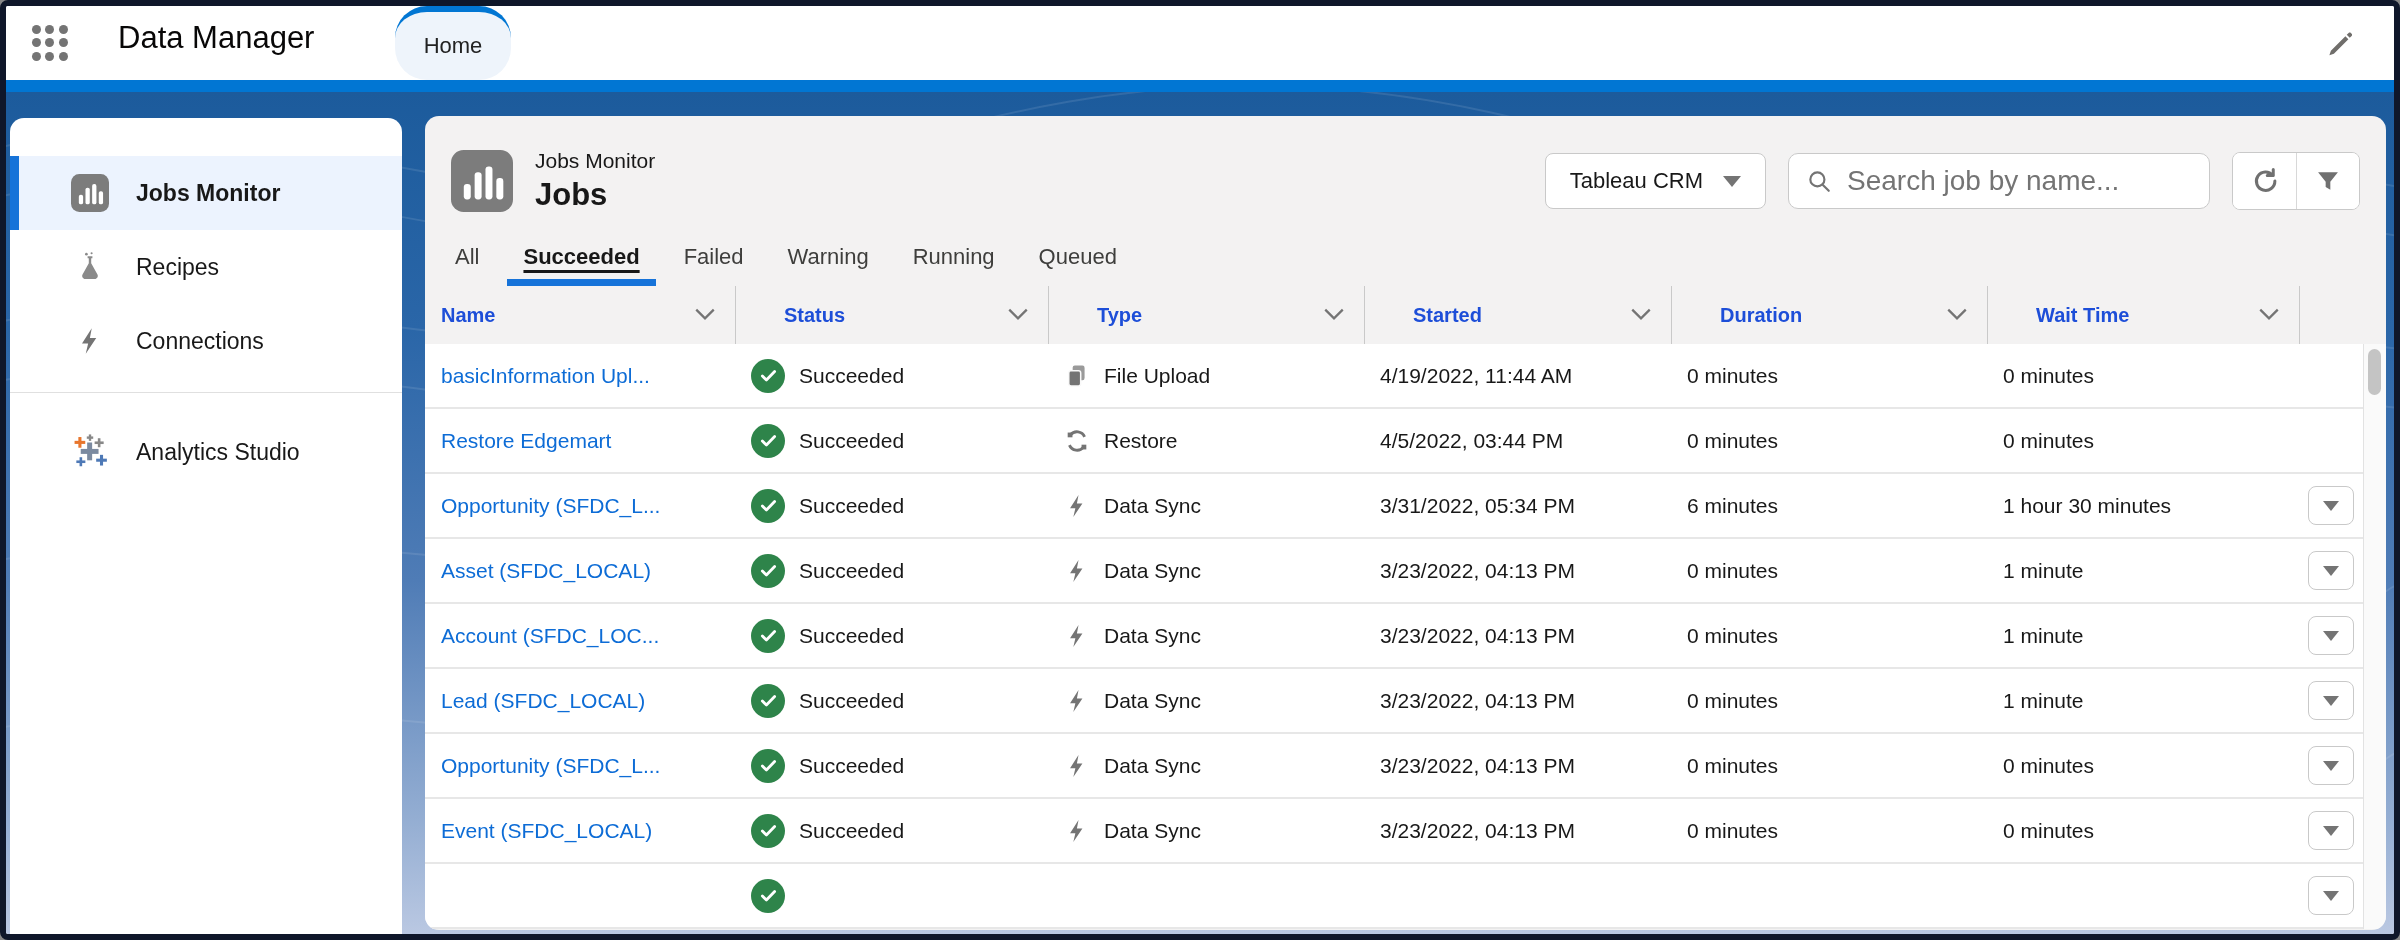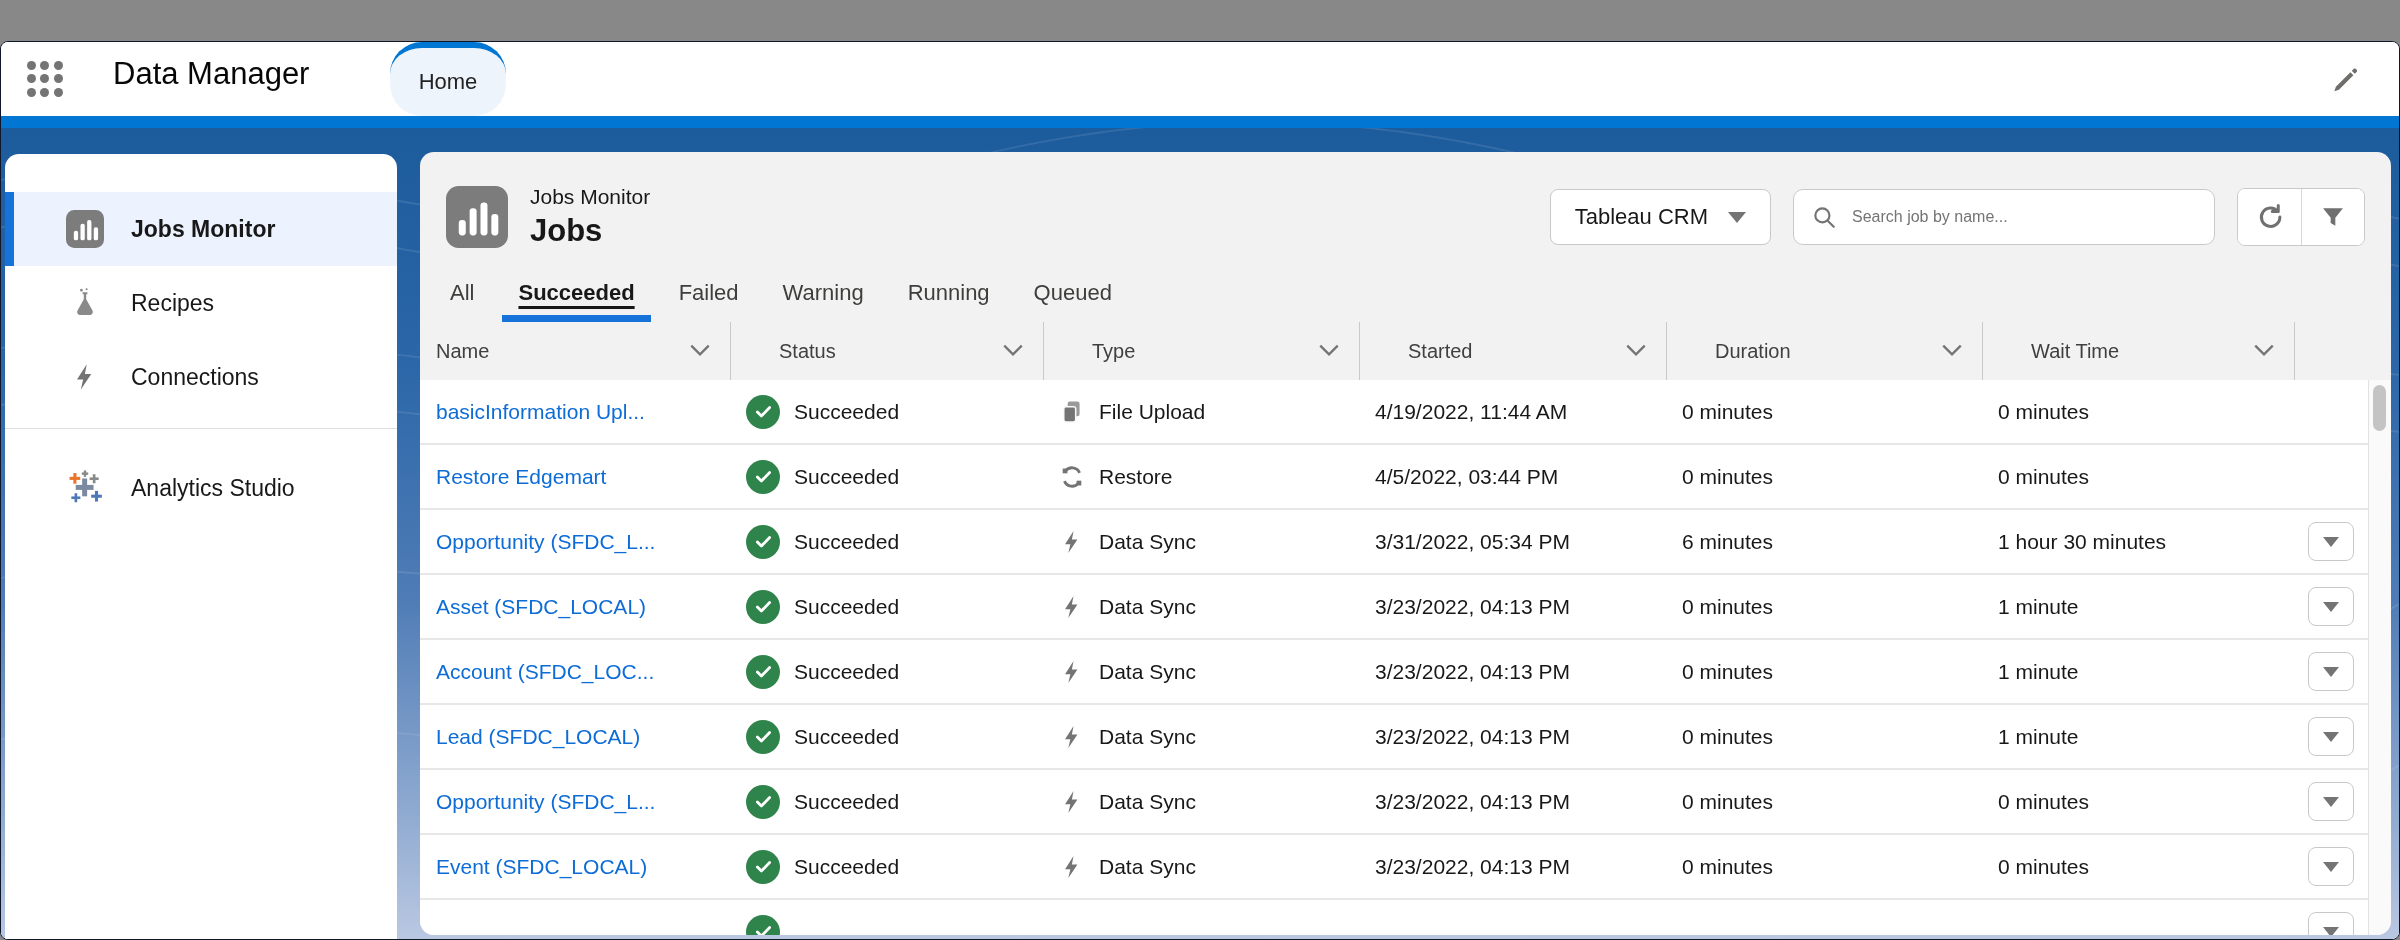--- a/index.html
+++ b/index.html
@@ -1,19 +1,19 @@
 <!DOCTYPE html>
 <html><head>
 <meta charset="utf-8">
 <style>
   html,body{margin:0;padding:0;background:#888;}
   .screen{position:relative;width:2400px;height:940px;font-family:"Liberation Sans",sans-serif;
     -webkit-font-smoothing:antialiased;}
-  .frame{position:absolute;inset:0;border:1px solid #0f172a;border-radius:8px;overflow:hidden;
-    background:#fff;box-sizing:border-box;margin-top:41px;}
+  .frame{position:absolute;inset:0;border:6px solid #0f172a;border-radius:8px;overflow:hidden;
+    background:#fff;box-sizing:border-box;}
 
   
   .gheader{position:absolute;top:0;left:0;right:0;height:74px;background:#fff;}
   .waffle{position:absolute;left:26px;top:19px;width:36px;height:36px;display:grid;
     grid-template-columns:repeat(3,1fr);grid-template-rows:repeat(3,1fr);gap:4px;cursor:pointer;}
   .waffle span{width:9px;height:9px;border-radius:50%;background:#747474;}
   .app-title{position:absolute;left:112px;top:14px;font-size:31px;font-weight:500;color:#080707;}
   .home-tab{position:absolute;left:389px;top:0;height:74px;width:116px;background:#eef4fb;
     border-top:6px solid #0176d3;box-sizing:border-box;display:flex;align-items:center;
     justify-content:center;font-size:22px;color:#222;cursor:pointer;border-radius:32px;}
@@ -45,41 +45,41 @@
   .title-icon{width:62px;height:62px;}
   .subtitle{font-size:21px;color:#181818;margin-bottom:4px;}
   .page-title{font-size:31px;font-weight:700;color:#181818;}
   .controls{display:flex;align-items:center;gap:22px;}
   .select-btn{height:56px;background:#fff;border:1px solid #c9c9c9;border-radius:8px;
     display:flex;align-items:center;gap:20px;padding:0 24px;font-size:22px;color:#181818;cursor:pointer;}
   .tri{width:0;height:0;border-left:9px solid transparent;border-right:9px solid transparent;
     border-top:11px solid #747474;}
   .searchbox{position:relative;width:422px;height:56px;}
   .searchbox input{width:100%;height:100%;box-sizing:border-box;border:1px solid #c9c9c9;
-    border-radius:10px;padding:0 16px 0 58px;font-size:16px;color:#181818;outline:none;
+    border-radius:10px;padding:0 16px 0 58px;font-size:28px;color:#181818;outline:none;
     font-family:"Liberation Sans",sans-serif;background:#fff;}
   .searchbox input::placeholder{color:#747474;}
   .searchbox .mag{position:absolute;left:18px;top:15px;}
   .btn-group{display:flex;height:56px;background:#fff;border:1px solid #c9c9c9;border-radius:8px;overflow:hidden;}
   .btn-group .gbtn{width:63px;display:flex;align-items:center;justify-content:center;cursor:pointer;background:#fff;border:none;padding:0;}
   .btn-group .gbtn + .gbtn{border-left:1px solid #d8d8d8;}
 
   
   .tabs{display:flex;align-items:flex-end;gap:44px;padding:0 0 0 30px;height:56px;}
   .tab{position:relative;font-size:22px;color:#3e3e3c;padding-bottom:16px;cursor:pointer;}
   .tab.active{font-weight:700;color:#181818;text-decoration:underline;
     text-decoration-thickness:2.5px;text-underline-offset:6px;}
   .tab.active::after{content:"";position:absolute;left:-16px;right:-16px;bottom:0;height:7px;background:#1673d9;}
 
   
   .table-area{position:relative;}
   .grid-cols{display:grid;grid-template-columns:310px 313px 316px 307px 316px 312px 1fr;}
   .thead{height:58px;align-items:stretch;}
   .th{display:flex;align-items:center;justify-content:space-between;
-    padding:0 20px 0 16px;font-size:20px;font-weight:400;color:#404040;}
+    padding:0 20px 0 16px;font-size:20px;font-weight:700;color:#1d4ed8;}
   .th + .th, .th.empty{border-left:1px solid #c9c9c9;padding-left:48px;}
   .th .sortbtn{display:flex;align-items:center;cursor:pointer;background:none;border:none;padding:0;}
   .tbody{margin-right:23px;}
   .trow{height:63px;background:#fff;border-bottom:2px solid #e7e7e7;align-items:center;}
   .cell{display:flex;align-items:center;gap:14px;padding-left:16px;font-size:21px;color:#181818;overflow:hidden;white-space:nowrap;}
   .name-cell a{color:#0d6cd6;text-decoration:none;cursor:pointer;}
   .status-dot{width:34px;height:34px;border-radius:50%;background:#2e844a;flex:0 0 34px;
     display:flex;align-items:center;justify-content:center;}
   .type-icn{width:26px;height:26px;flex:0 0 26px;display:flex;align-items:center;justify-content:center;}
   .action-cell{justify-content:center;padding-left:0;}

